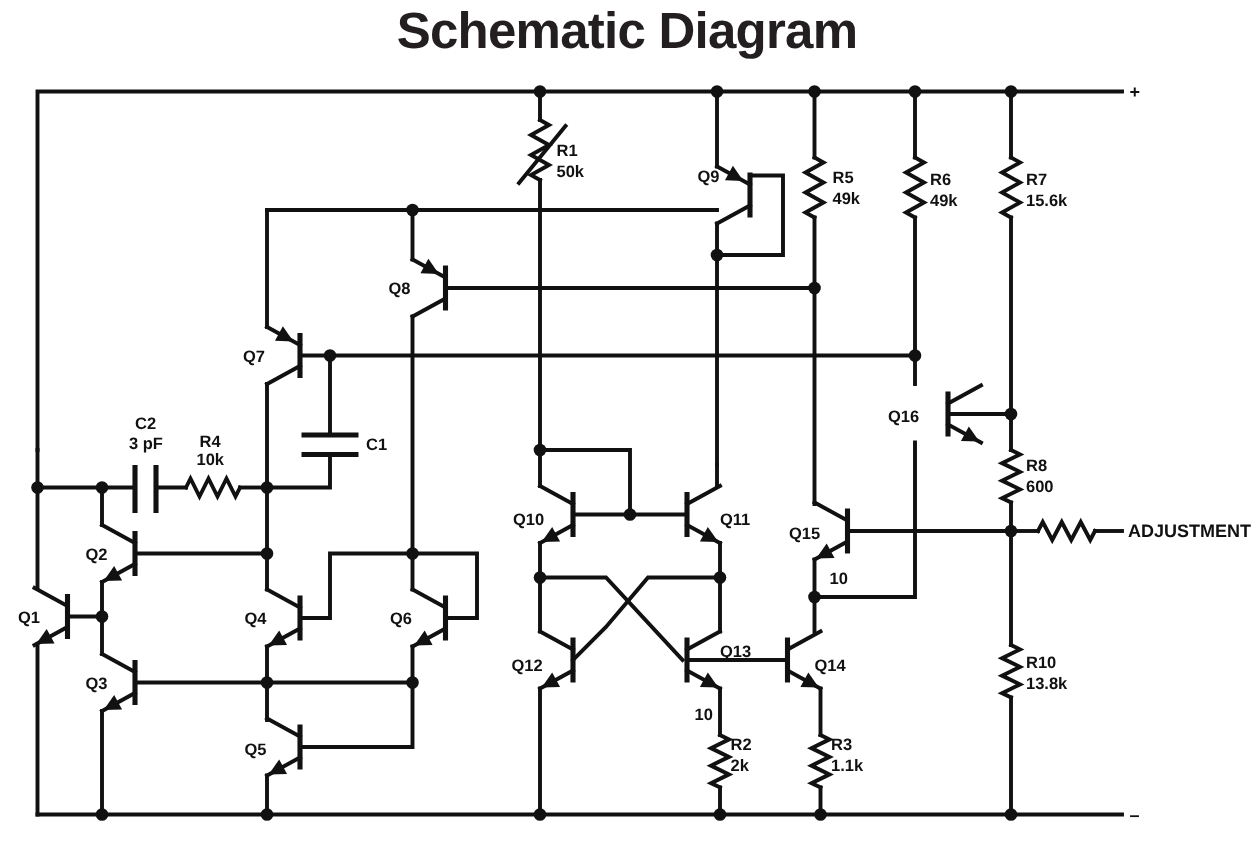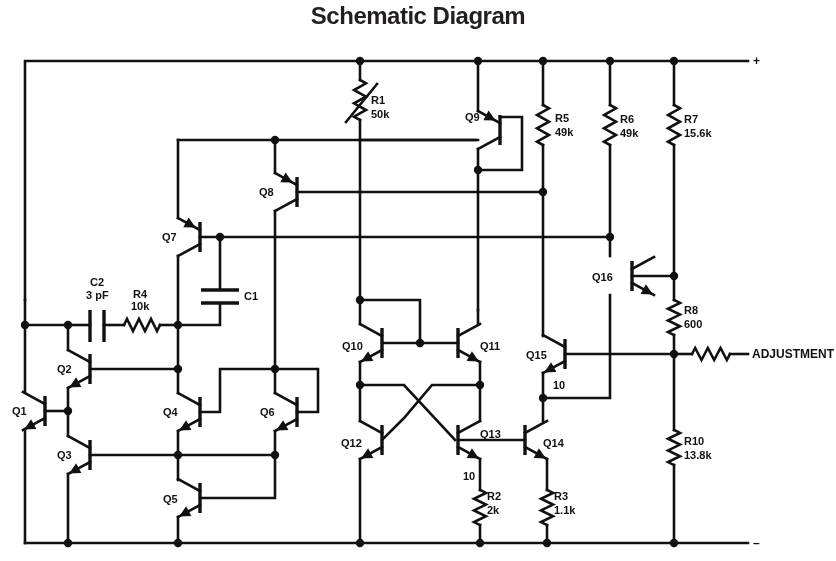--- a/index.html
+++ b/index.html
@@ -1,19 +1,19 @@
 <!DOCTYPE html>
 <html><head>
 <meta charset="utf-8">
 <style>
   html, body { margin: 0; padding: 0; background: #ffffff; }
   body { width: 836px; height: 561px; position: relative; overflow: hidden; }
   #title {
     position: absolute; left: 0; top: 2px; width: 836px; text-align: center;
-    font-family: "Liberation Sans", sans-serif; font-weight: bold; font-size: 24px;
+    font-family: "Liberation Sans", sans-serif; font-weight: bold; font-size: 34px;
     color: #231f20; letter-spacing: -0.5px;
   }
   svg#schem { position: absolute; left: 0; top: 0; }
   .w { stroke: #111; stroke-width: 2.6; fill: none; stroke-linecap: square; stroke-linejoin: miter; }
   .bar { stroke: #111; stroke-width: 3.4; fill: none; }
   .dot { fill: #111; }
   .arr { fill: #111; stroke: none; }
   .lbl { font-family: "Liberation Sans", sans-serif; font-weight: bold; font-size: 11px; fill: #111; }
   .term { font-family: "Liberation Sans", sans-serif; font-weight: bold; font-size: 12px; fill: #111; }
 </style>

